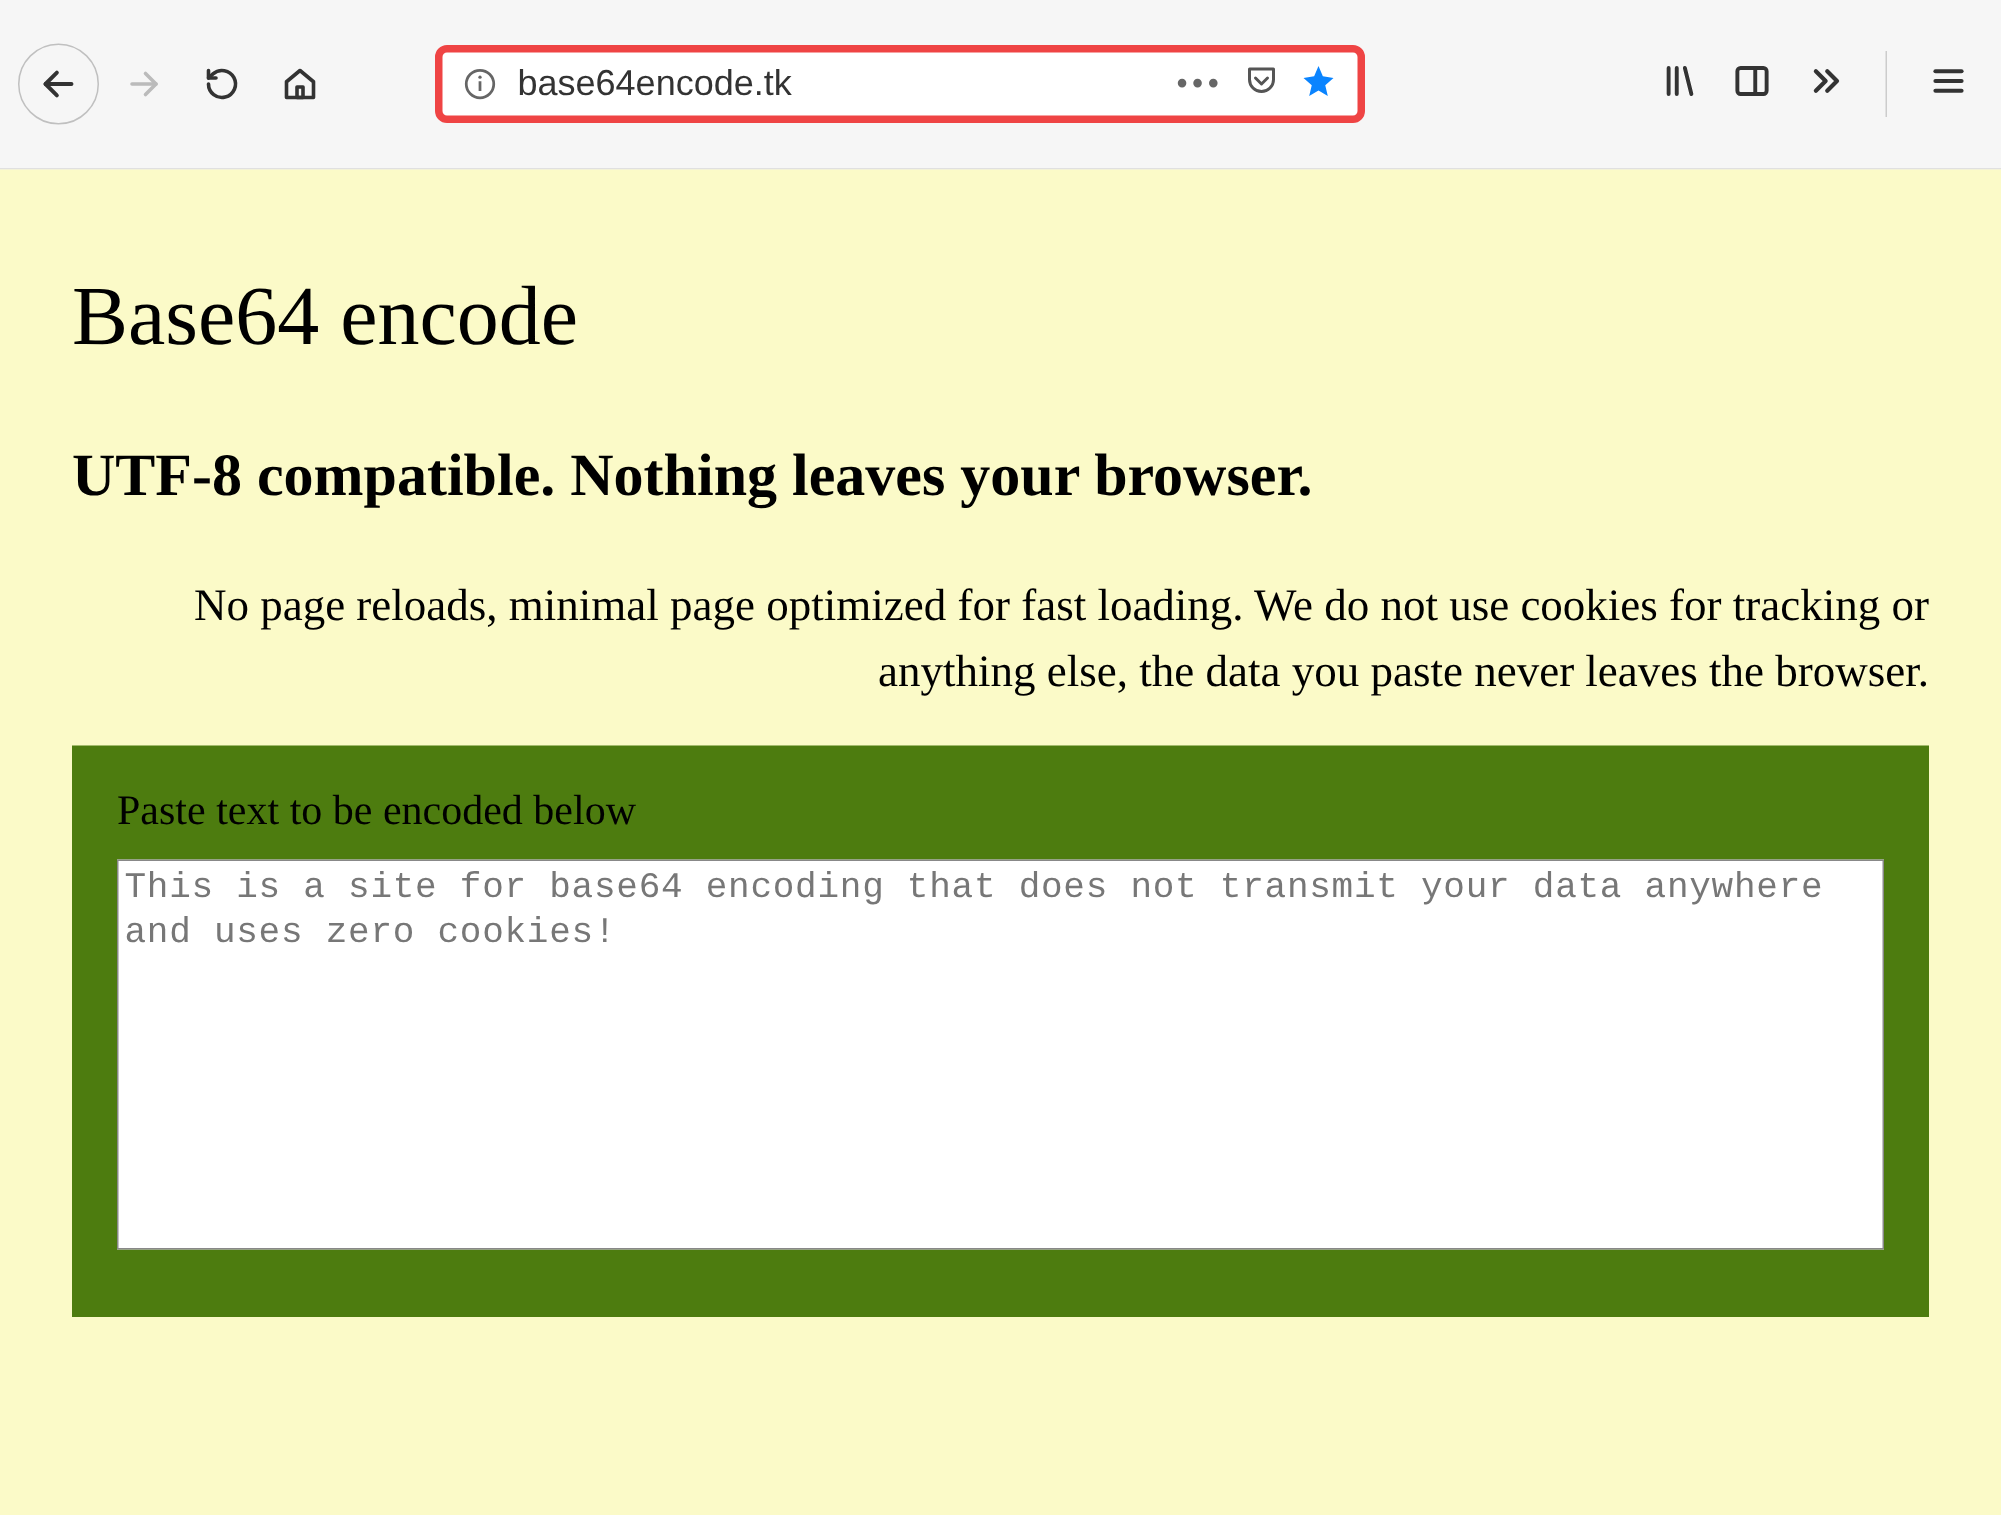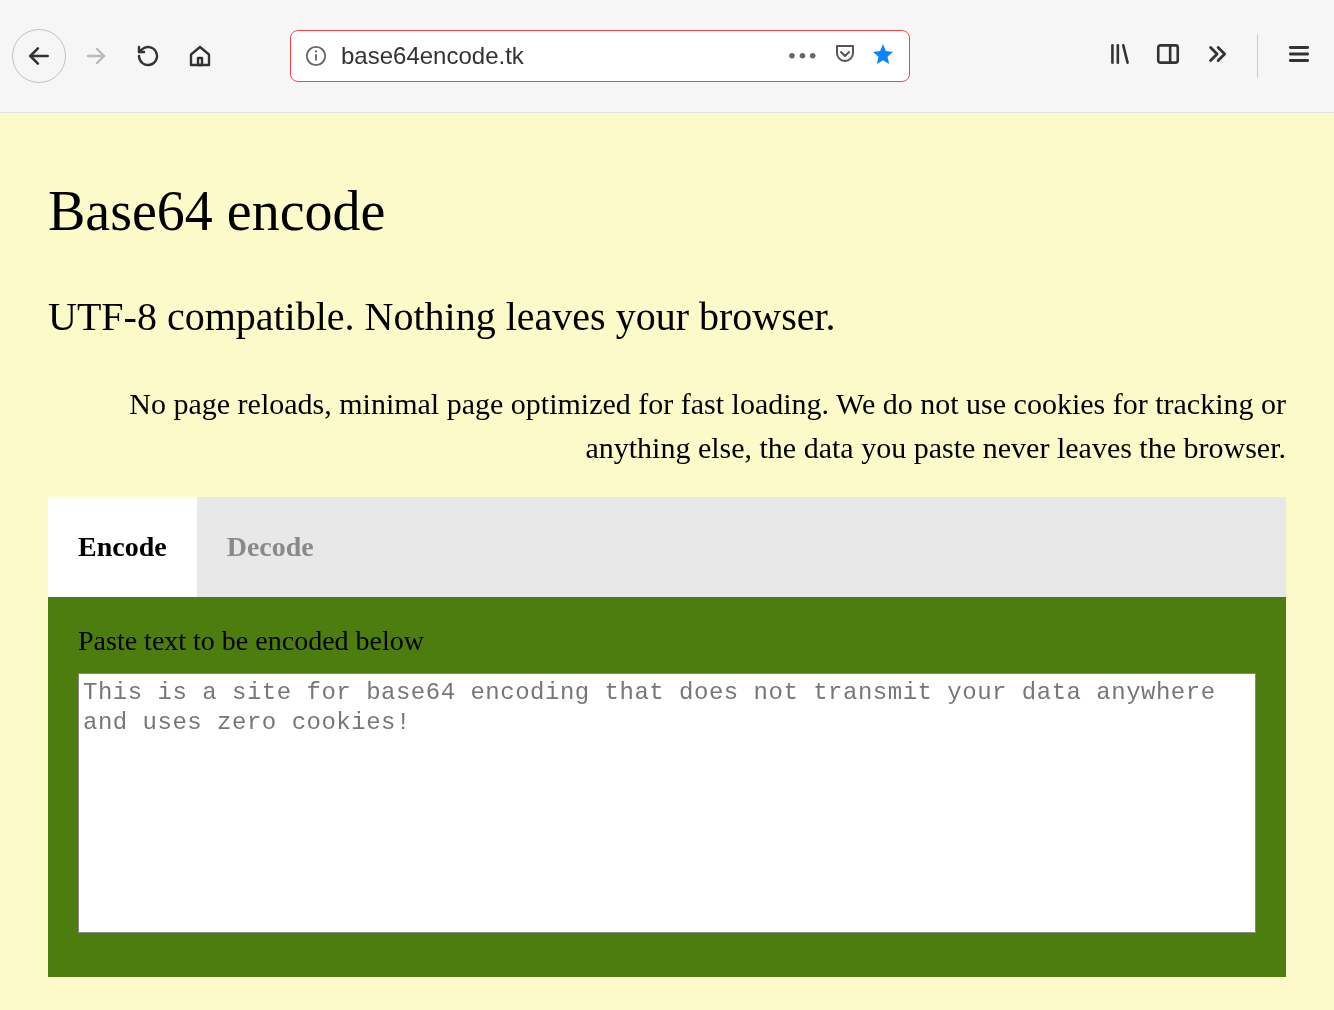--- a/index.html
+++ b/index.html
@@ -40,21 +40,21 @@
   .nav-btn svg { width: 24px; height: 24px; }
   .nav-btn.circled svg { width: 26px; height: 26px; }
 
   .url-bar {
     margin-left: 60px;
     height: 52px;
     flex: 0 0 620px;
     display: flex;
     align-items: center;
     background: #fff;
-    border: 1px solid #ef4444;
+    border: 5px solid #ef4444;
     border-radius: 8px;
     padding: 0 14px;
     gap: 14px;
   }
   .url-bar .info-icon { color: #666; display:flex; align-items:center; }
   .url-bar .url-text {
     flex: 1;
     font-family: -apple-system, BlinkMacSystemFont, "Segoe UI", Arial, sans-serif;
     font-size: 24px;
     color: #333;
@@ -81,21 +81,21 @@
     height: calc(1010px - 113px);
     padding: 66px 48px 0 48px;
     overflow: hidden;
   }
   .page h1 {
     font-weight: normal;
     font-size: 56px;
     margin-bottom: 50px;
   }
   .page h2 {
-    font-weight: normal;
+    font-weight: bold;
     font-size: 40px;
     margin-bottom: 42px;
   }
   .page p.desc {
     font-size: 30px;
     line-height: 1.45;
     margin-bottom: 28px;
     text-align: right;
   }
 
@@ -229,22 +229,18 @@
     </span>
   </div>
 </div>
 
 <div class="page">
   <h1>Base64 encode</h1>
   <h2>UTF-8 compatible. Nothing leaves your browser.</h2>
   <p class="desc">No page reloads, minimal page optimized for fast loading. We do not use cookies for tracking or anything else, the data you paste never leaves the browser.</p>
 
   <div class="panel">
-    <div class="tabs">
-      <div class="tab active">Encode</div>
-      <div class="tab inactive">Decode</div>
-    </div>
     <div class="panel-body">
       <div class="label">Paste text to be encoded below</div>
       <textarea style="">This is a site for base64 encoding that does not transmit your data anywhere and uses zero cookies!</textarea>
     </div>
   </div>
 </div>
 
 </body></html>

